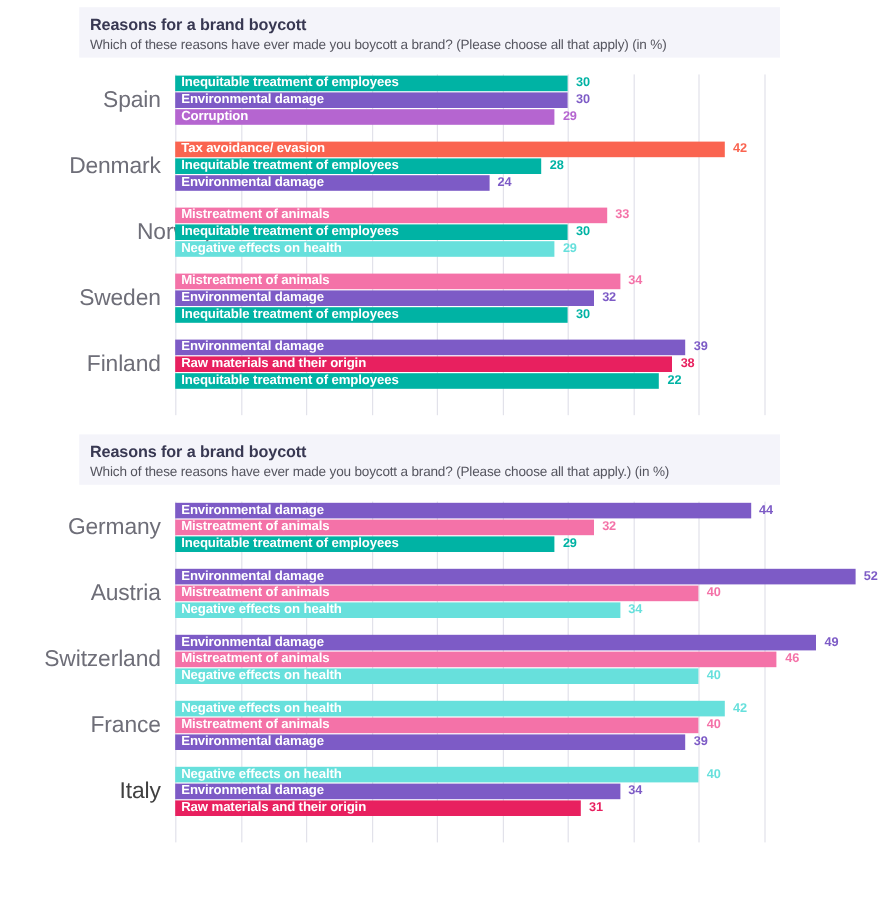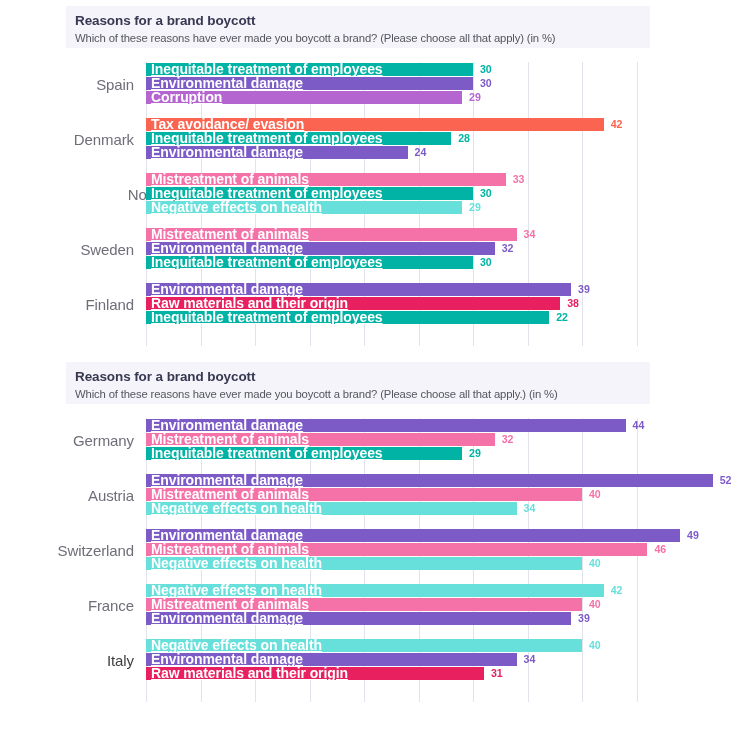--- a/index.html
+++ b/index.html
@@ -79,21 +79,21 @@
   }
   .country-label {
     position: absolute;
     left: 0;
     top: 0;
     width: 134px;
     height: 44px;
     display: flex;
     align-items: center;
     justify-content: flex-end;
-    font-size: 15px;
+    font-size: 19px;
     color: #6e6e78;
     letter-spacing: -0.1px;
   }
   .bars {
     position: absolute;
     left: 146px;
     top: 0;
     width: 580px;
     height: 44px;
   }
@@ -112,26 +112,25 @@
     top: 0;
     height: 13px;
     box-sizing: border-box;
     padding-left: 5px;
     display: flex;
     align-items: center;
     overflow: hidden;
     white-space: nowrap;
   }
   .bar-rect-label {
-    font-size: 14px;
+    font-size: 11px;
     font-weight: bold;
     color: #ffffff;
     letter-spacing: -0.1px;
     line-height: 13px;
-    text-decoration: underline;
   }
   .bar-value {
     position: absolute;
     top: 0;
     height: 13px;
     line-height: 13px;
     font-size: 10.6px;
     font-weight: bold;
     letter-spacing: -0.1px;
   }

